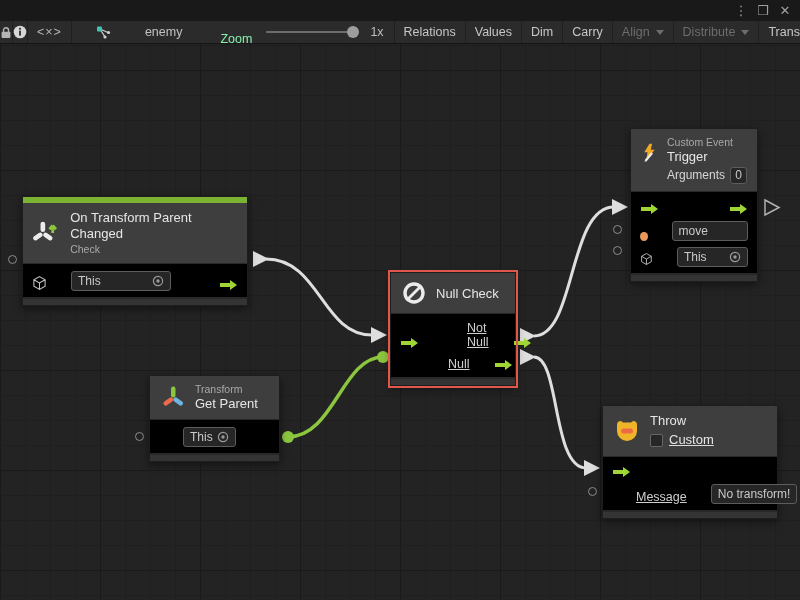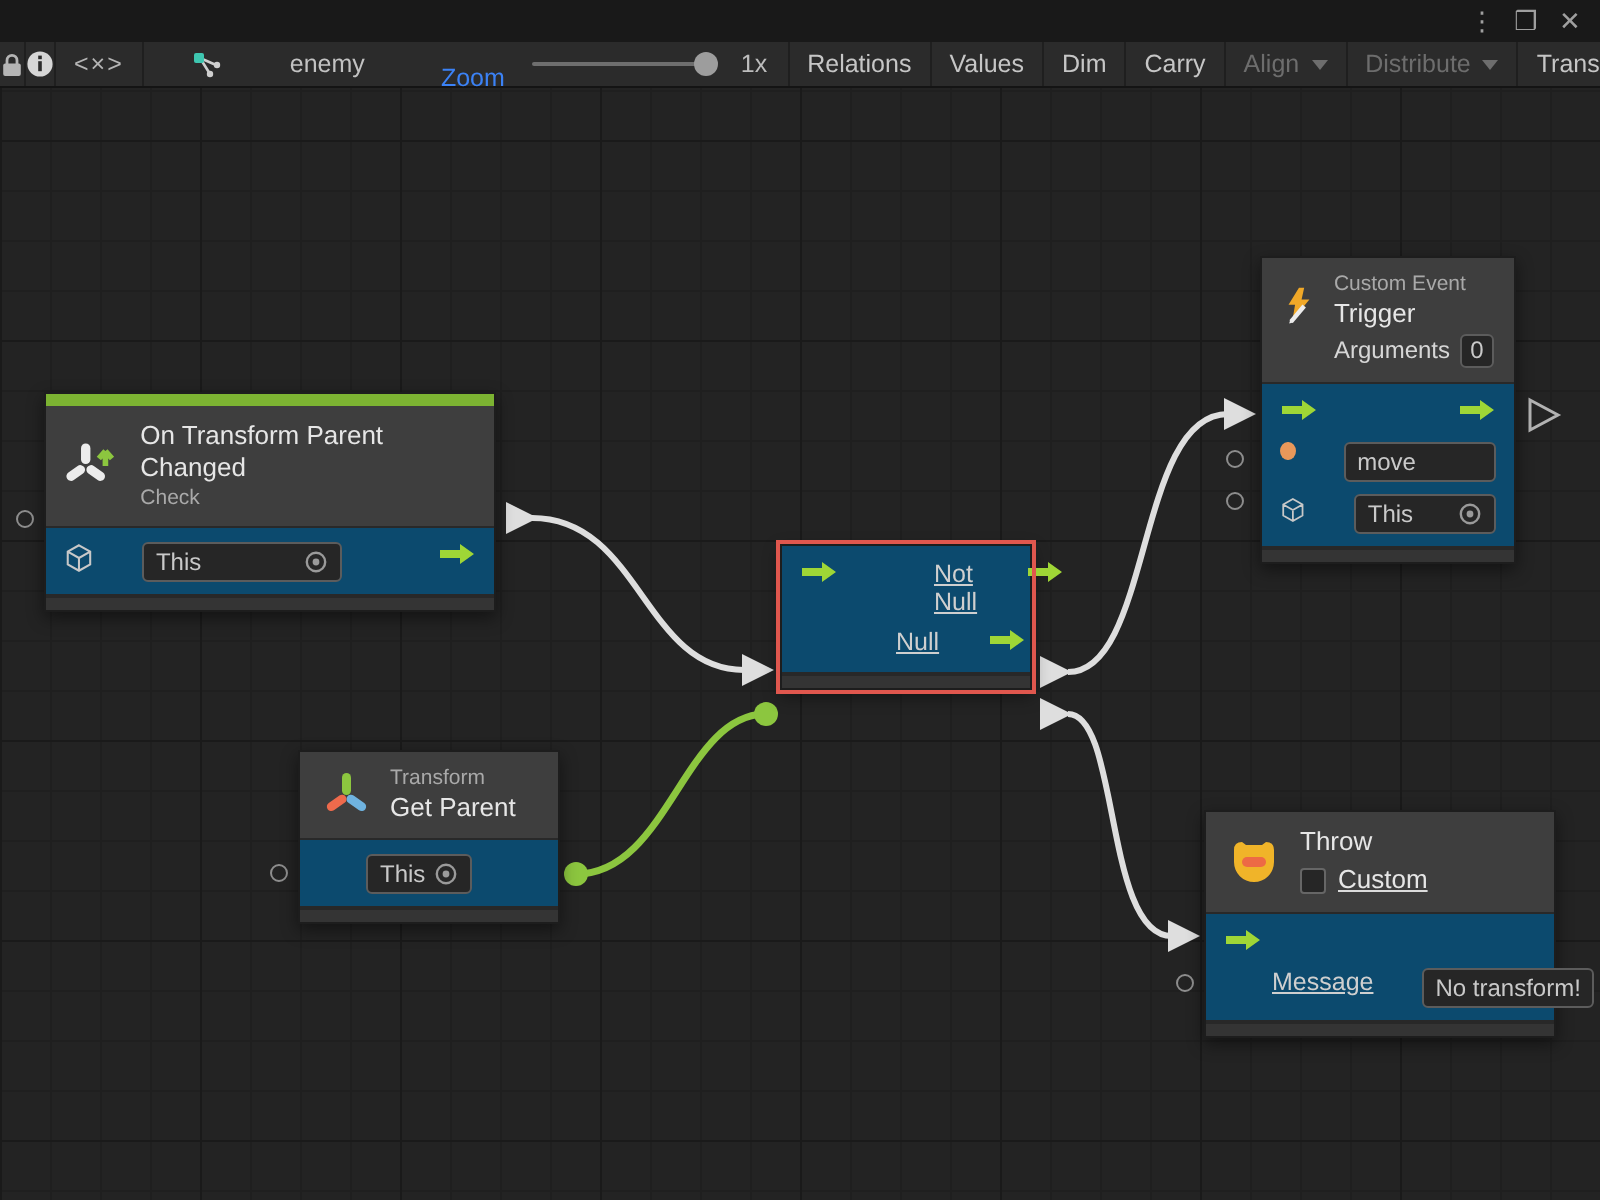--- a/index.html
+++ b/index.html
@@ -38,31 +38,31 @@
       linear-gradient(#1a1a1a 1px, transparent 1px),
       linear-gradient(90deg,#1a1a1a 1px, transparent 1px),
       linear-gradient(#1f1f1f 1px, transparent 1px),
       linear-gradient(90deg,#1f1f1f 1px, transparent 1px);
     background-size:100px 100px,100px 100px,25px 25px,25px 25px;
     background-position:0 26px,0 0,0 1px,0 0; }
 
   svg.connections { position:absolute; left:0; top:0; width:800px; height:600px; pointer-events:none; z-index:2; }
 
   
-  .node { position:absolute; z-index:3; background:#0c4a6e; border:1px solid #1d1d1d;
+  .node { position:absolute; z-index:3; background:#000000; border:1px solid #1d1d1d;
     box-shadow:0 3px 8px rgba(0,0,0,.45); color:#dcdcdc; font-size:13px; }
   .node.selected { outline:2px solid #e0574e; }
   .node-accent { height:6px; background:#7cb332; }
   .node-header { background:#3e3e3e; display:flex; align-items:center; gap:9px; padding:7px 10px;
     border-bottom:1px solid #292929; }
   .nh-text { display:flex; flex-direction:column; line-height:1.25; }
   .nh-cat { font-size:10.5px; color:#a9a9a9; }
   .nh-title { font-size:13px; color:#e6e6e6; }
   .node-body { padding:4px 0 3px 0; }
-  .node-row { display:flex; align-items:flex-start; gap:24px; padding:3px 9px; min-height:22px; }
+  .node-row { display:flex; align-items:flex-end; gap:24px; padding:3px 9px; min-height:22px; }
   .node-footer { height:8px; background:#343434; border-top:2px solid #282828; }
   .spacer { flex:1; }
   .port-label { font-size:12.5px; color:#cfcfcf;text-decoration:underline; }
 
   .field { background:#262626; border:1px solid #5c5c5c; border-radius:3px; height:20px;
     padding:0 6px; display:flex; align-items:center; gap:4px; color:#c9c9c9; font-size:12px; }
   .field .fval { flex:1; white-space:nowrap; overflow:hidden; }
   .argbox { background:#262626; border:1px solid #5c5c5c; border-radius:3px; min-width:17px; height:17px;
     display:flex; align-items:center; justify-content:center; font-size:12px; color:#c9c9c9; margin-left:5px; }
   .checkbox { width:13px; height:13px; background:#262626; border:1px solid #666; border-radius:2px; margin-right:6px; }
@@ -107,21 +107,21 @@
     <div class="tb-group" style="border-left:none;margin-left:14px;gap:34px;">
       <svg width="15" height="13" viewBox="0 0 15 13">
         <path d="M4 3 L12 6.5 M4 3 L9 11" stroke="#cfcfcf" stroke-width="1.3" fill="none"></path>
         <rect x="1" y="0.5" width="5" height="5" rx="1" fill="#3ec6b0"></rect>
         <circle cx="12.5" cy="6.5" r="1.6" fill="#cfcfcf"></circle>
         <circle cx="9" cy="11" r="1.6" fill="#cfcfcf"></circle>
       </svg>
       <span style="color:#c2c2c2;">enemy</span>
     </div>
     <div class="tb-group" style="border-left:none;margin-left:18px;">
-      <span style="color:#3b82f6;margin-right:8px;margin-top:13px;">Zoom</span>
+      <span style="color:#86efac;margin-right:8px;margin-top:13px;">Zoom</span>
       <div class="zoom-track">
         <div class="zoom-handle"></div>
       </div>
       <span style="color:#bdbdbd;margin-left:10px;">1x</span>
     </div>
     <div class="tb-right">
       <div class="tb-btn">
           <span>Relations</span>
         </div>
       <div class="tb-btn">
@@ -208,20 +208,27 @@
           <svg width="19" height="12" viewBox="0 0 19 12">
               <path d="M1 4 h10 V1 l7 5 -7 5 V8 H1 Z" fill="#9fd636"></path>
             </svg>
         </span>
       </div>
     </div>
     <div class="node-footer"></div>
   </div>
 
   <div class="node selected" style="left:390px; top:272px; width:126px;">
+    <div class="node-header">
+      <svg width="26" height="26" viewBox="0 0 26 26">
+        <circle cx="13" cy="13" r="9" fill="none" stroke="#ececec" stroke-width="3.4"></circle>
+        <path d="M5.5 20.5 L20.5 5.5" stroke="#ececec" stroke-width="2.8"></path>
+      </svg>
+      <span class="nh-title">Null Check</span>
+    </div>
     <div class="node-body">
       <div class="node-row">
         <span class="arrow-ico">
           <svg width="19" height="12" viewBox="0 0 19 12">
               <path d="M1 4 h10 V1 l7 5 -7 5 V8 H1 Z" fill="#9fd636"></path>
             </svg>
         </span>
         <span class="spacer"></span>
         <span class="port-label">Not Null</span>
         <span class="arrow-ico">

